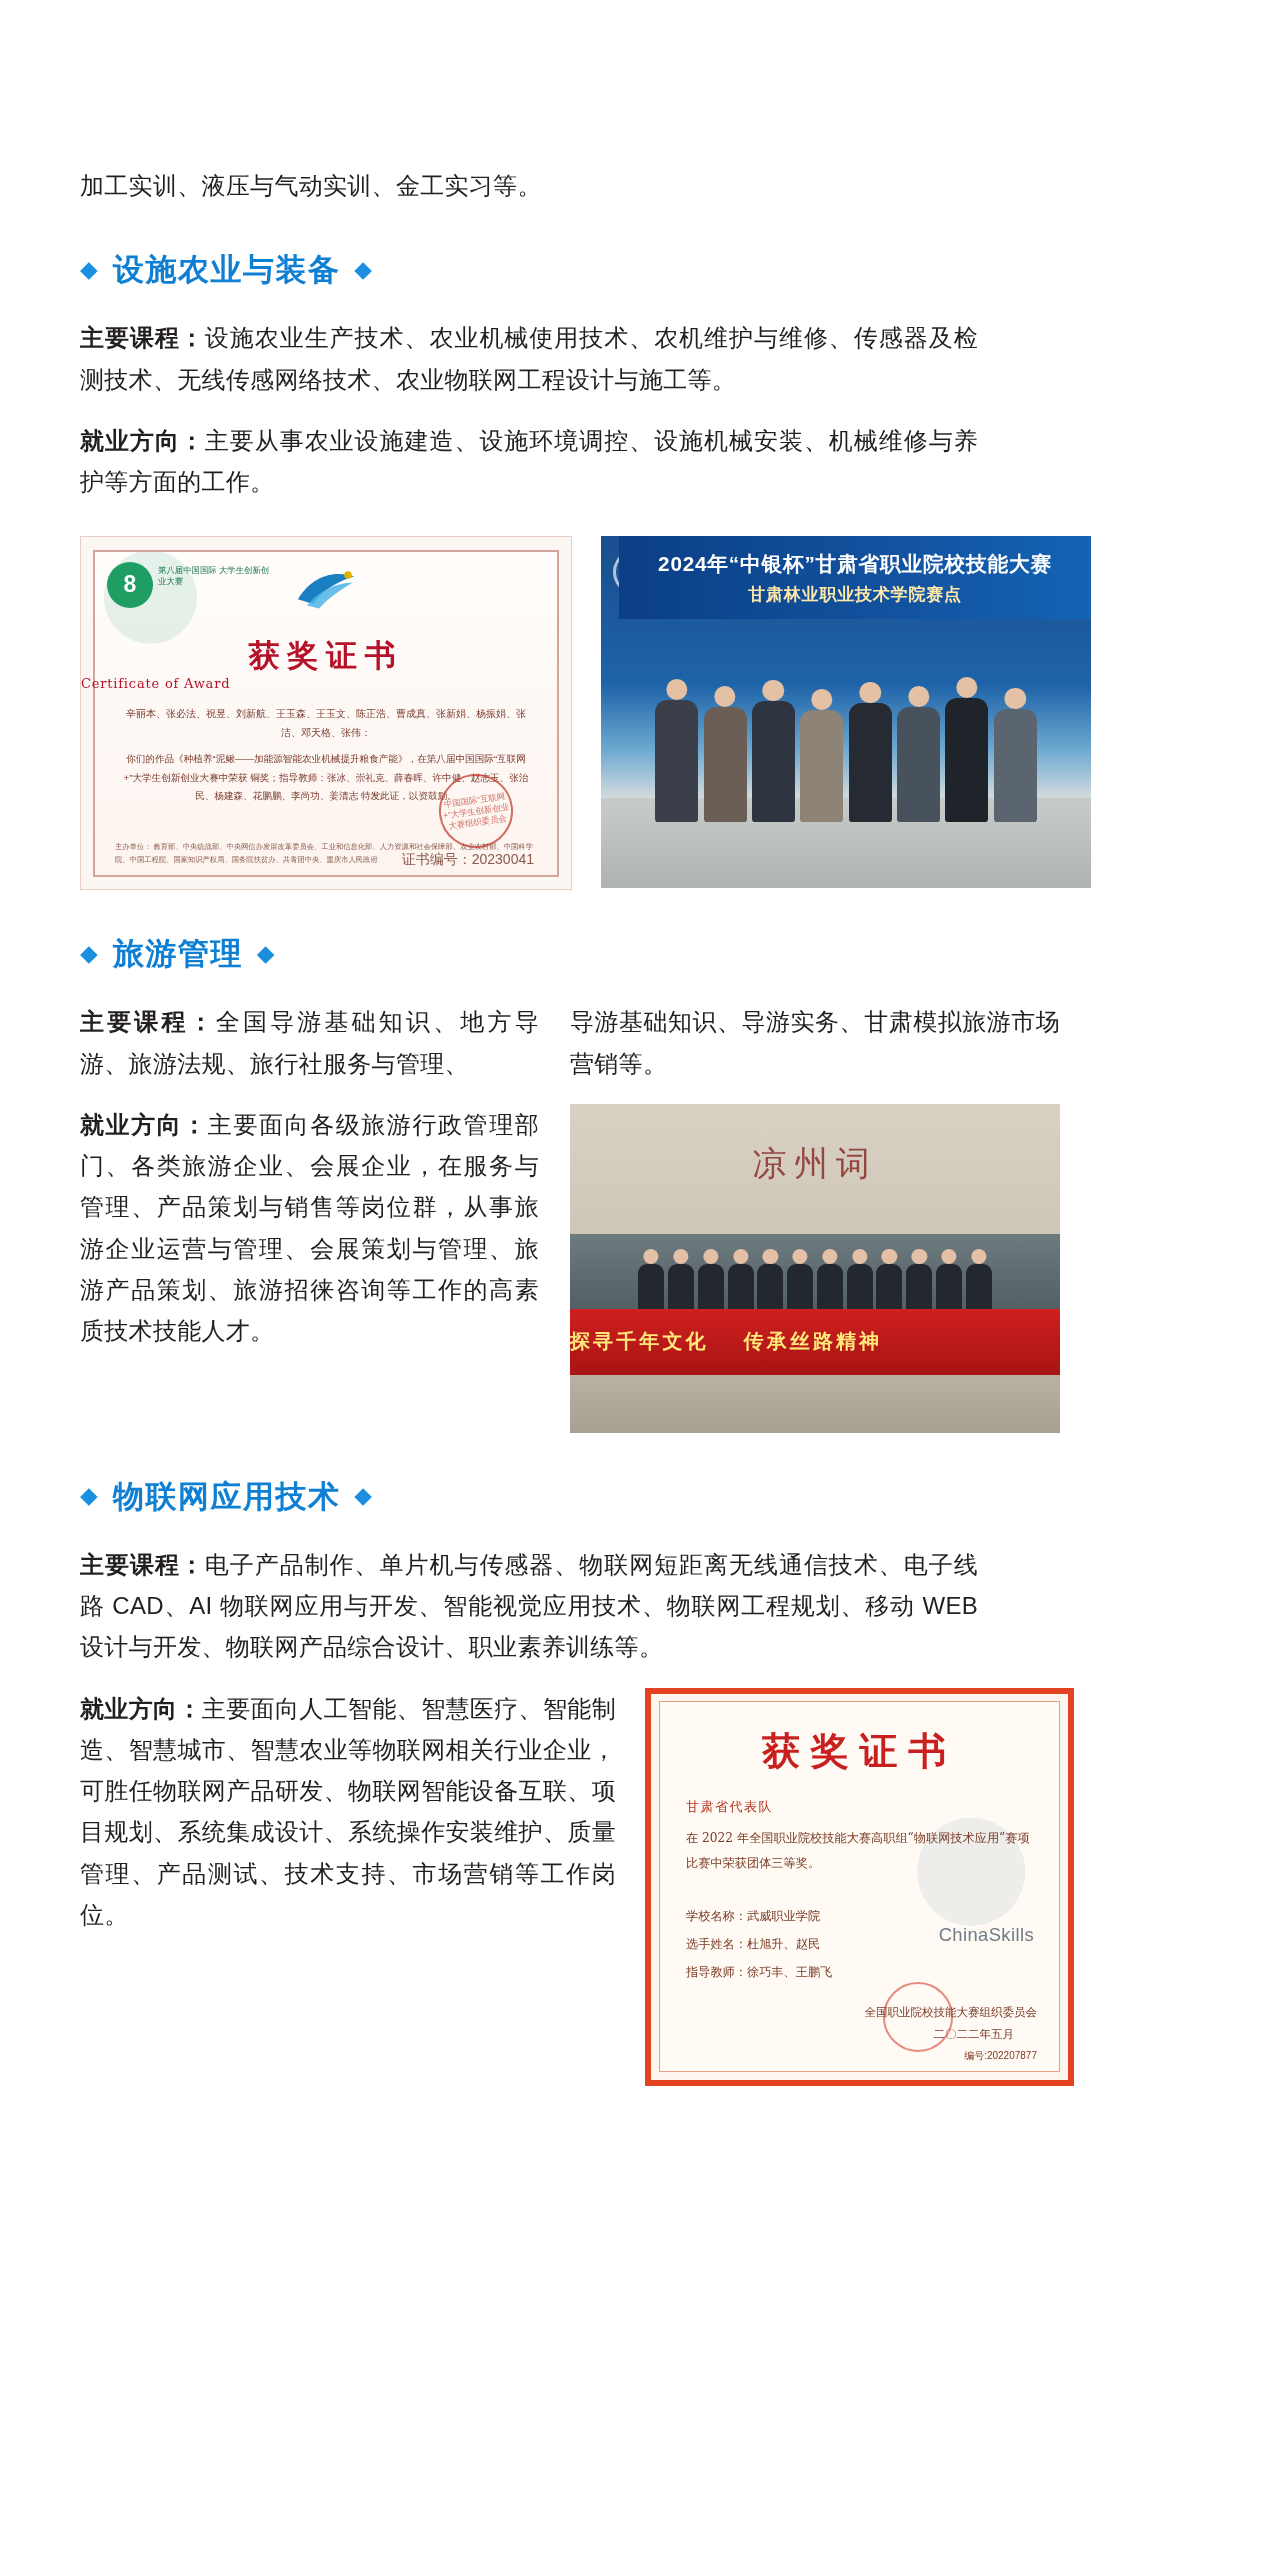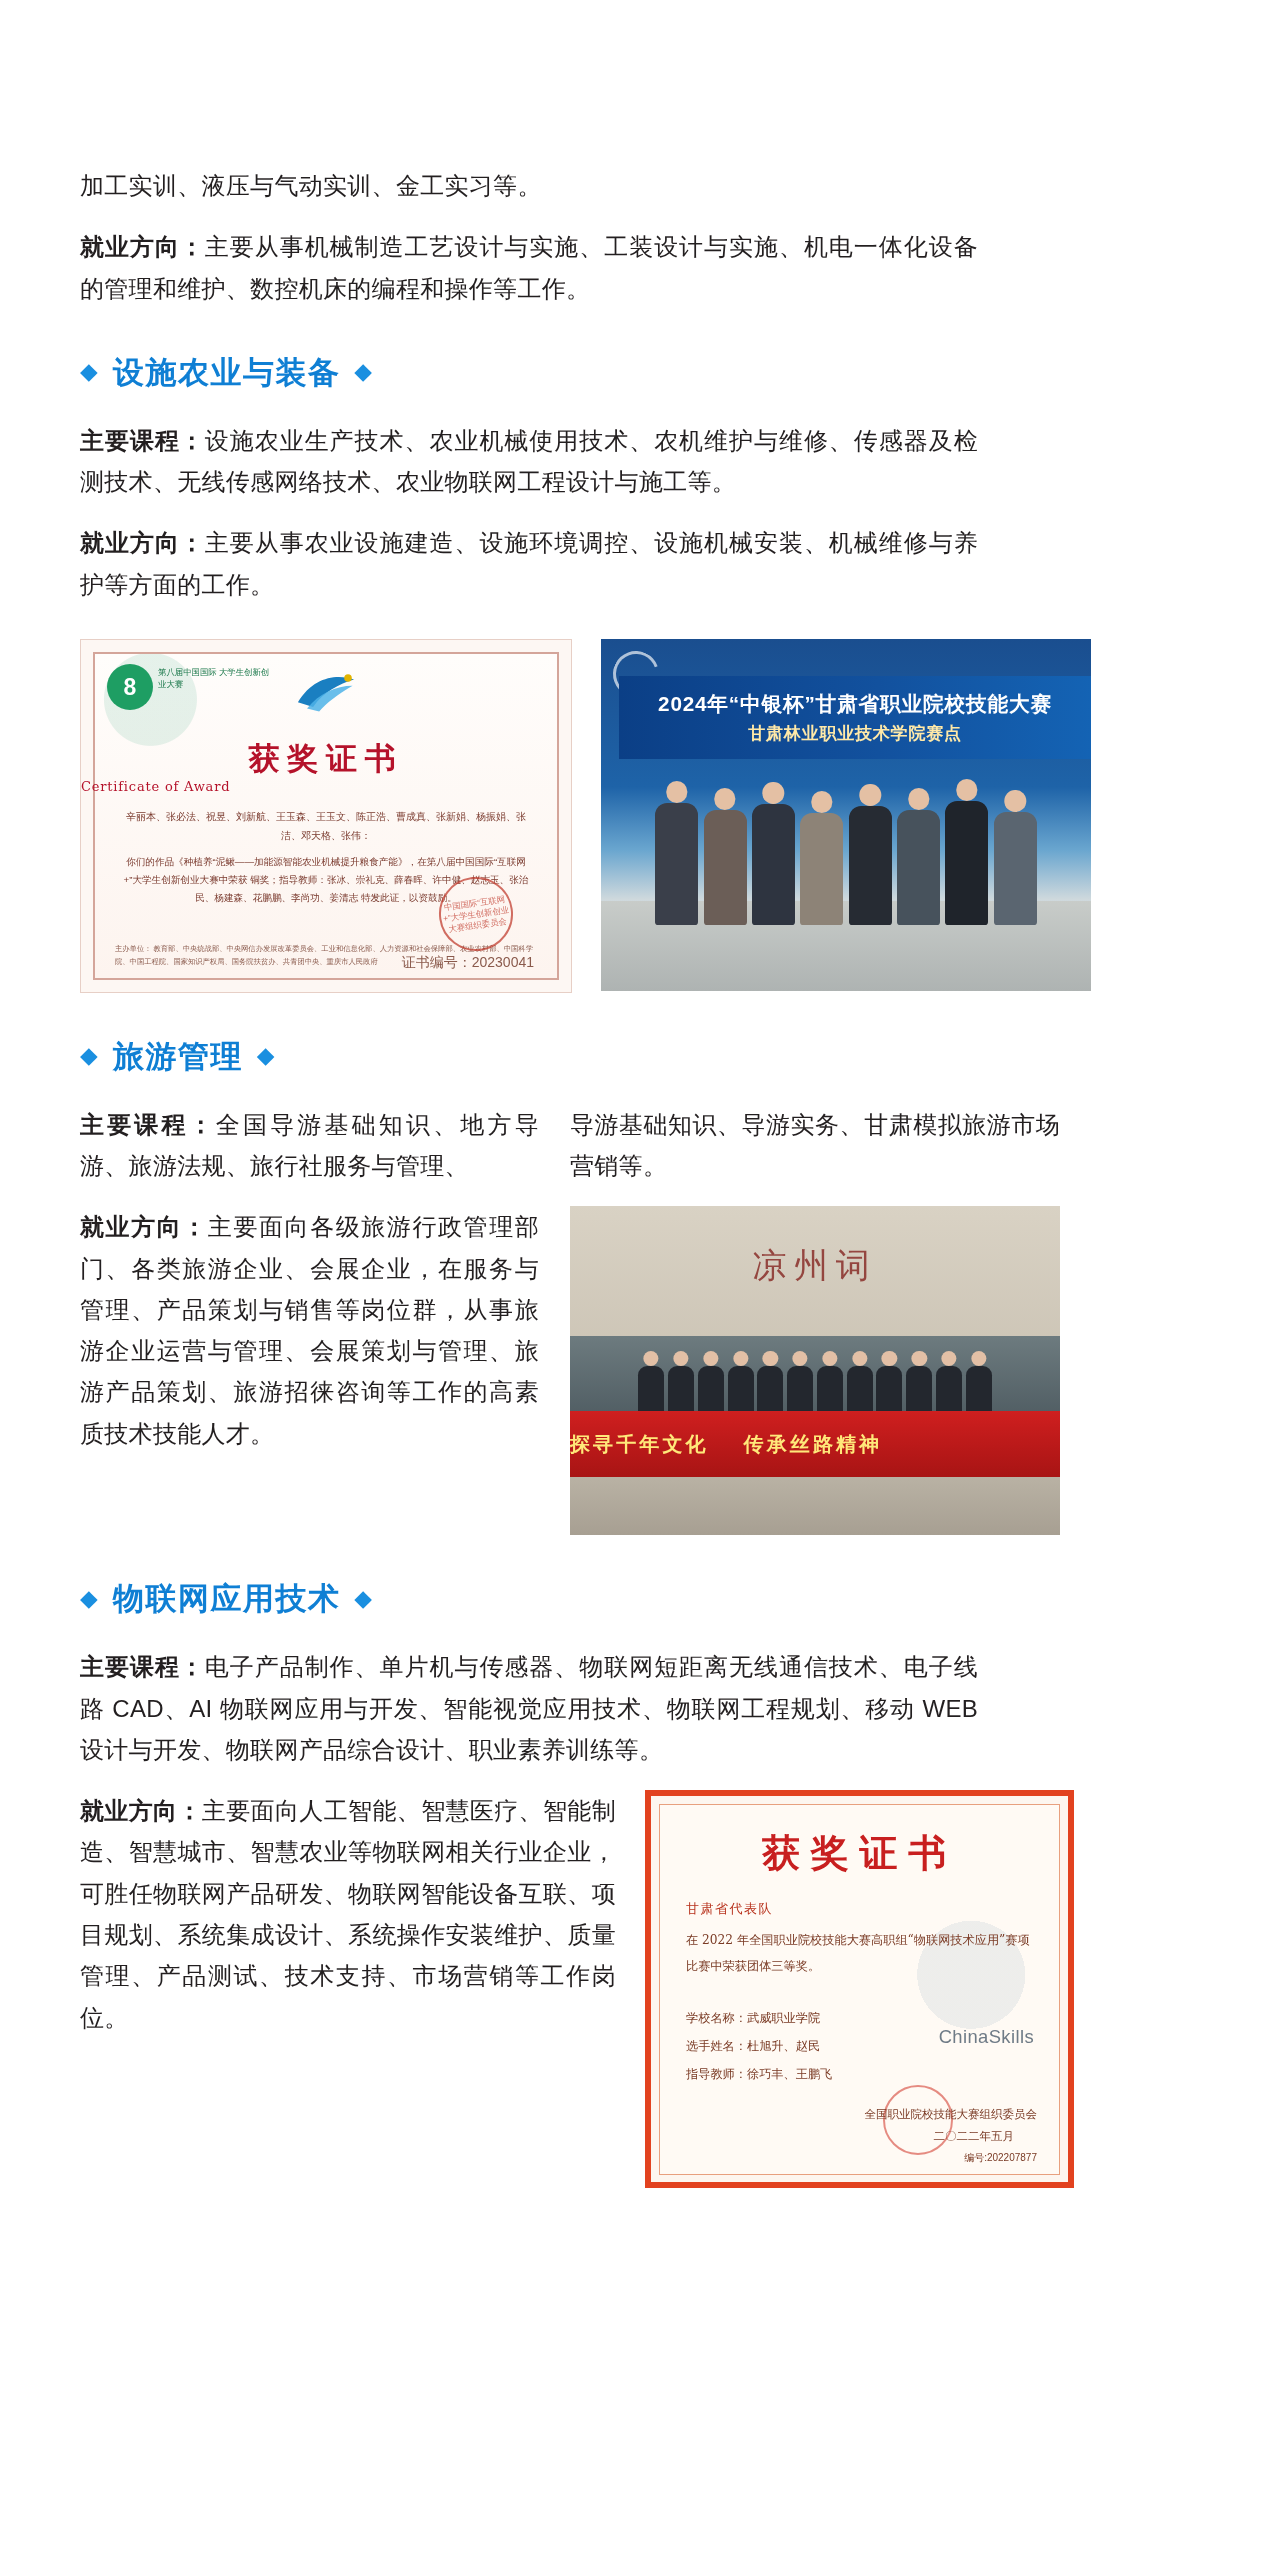--- a/index.html
+++ b/index.html
@@ -173,21 +173,20 @@
   .photo-skill .banner {
     position: absolute;
     left: 18px; right: 0; top: 0; height: 83px;
     background: linear-gradient(90deg,#0b3f86 0%, #12519e 55%, #1463b4 100%);
     color: #fff;
     display: flex;
     flex-direction: column;
     align-items: center;
     justify-content: center;
     gap: 4.6px;
-    margin-top: 37px;
   }
   .photo-skill .banner .l1 {
     font-size: 20.7px;
     font-weight: bold;
     letter-spacing: 0.8px;
     white-space: nowrap;
   }
   .photo-skill .banner .l2 {
     font-size: 17px;
     font-weight: bold;
@@ -425,21 +424,20 @@
   .iot-split .col-text { width: 536px; flex: 0 0 536px; }
 </style>
 </head>
 <body>
 
 <div class="page">
   <div class="content">
 
     <p class="body-text">加工实训、液压与气动实训、金工实习等。</p>
 
-    <p class="body-text"><span class="lbl">就业方向：</span><span>主要从事机械制造工艺设计与实施、工装设计与实施、机电一体化设备的管理和维护、数控机床的编程和操作等工作。</span></p>
 
     <h2 class="section-title">
       <span class="dia">◆</span>
       <span class="ttl">设施农业与装备</span>
       <span class="dia">◆</span>
     </h2>
 
     <p class="body-text"><span class="lbl">主要课程：</span><span>设施农业生产技术、农业机械使用技术、农机维护与维修、传感器及检测技术、无线传感网络技术、农业物联网工程设计与施工等。</span></p>
 
     <p class="body-text"><span class="lbl">就业方向：</span><span>主要从事农业设施建造、设施环境调控、设施机械安装、机械维修与养护等方面的工作。</span></p>

